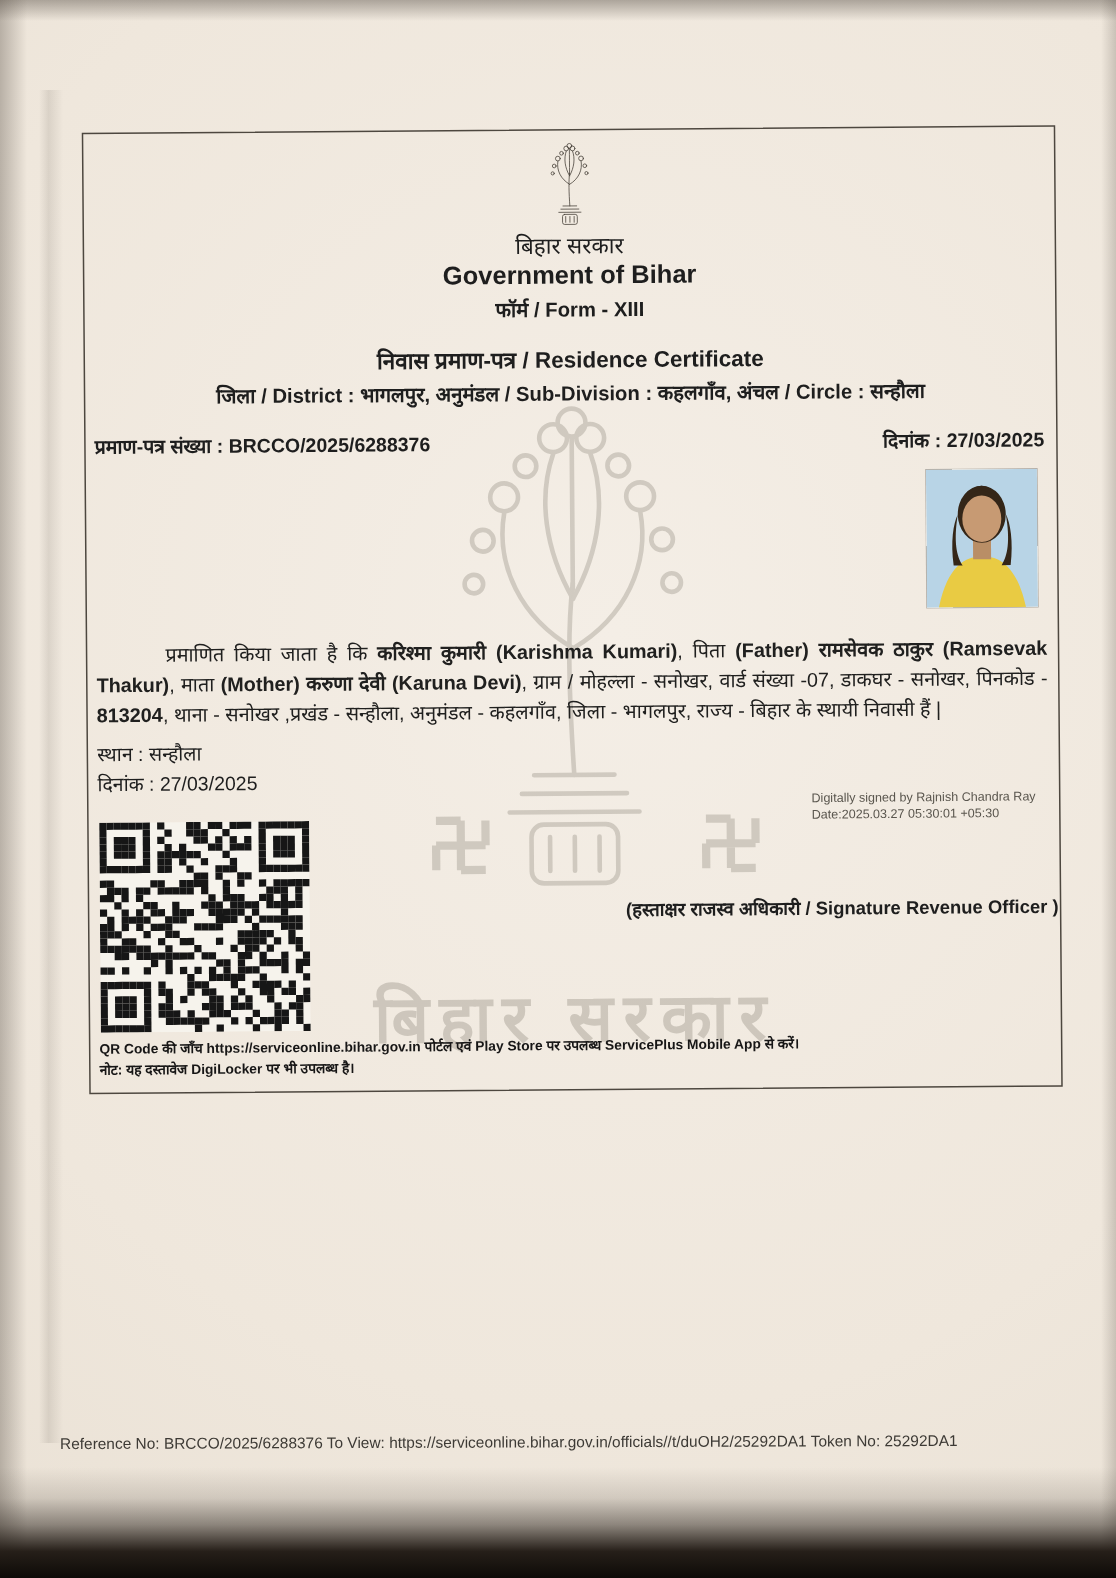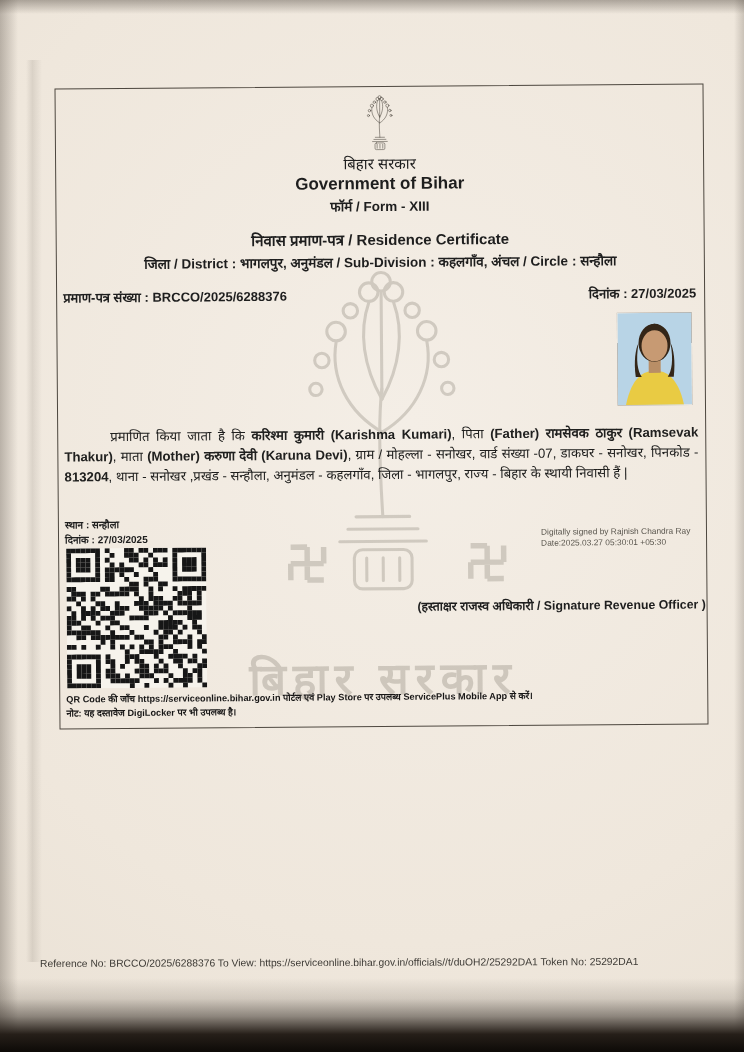--- a/index.html
+++ b/index.html
@@ -51,21 +51,21 @@
     justify-content:space-between;font-size:13px;font-weight:700}
 
   .photo{position:absolute;top:228px;right:13px;width:74px;height:92px;
     box-shadow:0 0 0 .5px rgba(0,0,0,.25)}
   .photo svg{width:100%;height:100%;display:block}
 
   .body-text{position:absolute;top:338px;left:6px;right:7px;
     font-size:13.2px;line-height:1.52;text-align:justify;text-indent:46px;color:#20201f}
   .b{font-weight:700}
 
-  .place-date{position:absolute;top:428px;left:6px;font-size:10px;font-weight:700;line-height:1.5}
+  .place-date{position:absolute;top:404px;left:6px;font-size:13px;font-weight:400;line-height:1.5}
 
   .qr{position:absolute;top:459px;left:7px;width:140px;height:140px}
   .qr svg{width:100%;height:100%;display:block}
 
   .digi{position:absolute;top:441px;left:482px;width:212px;font-size:8.4px;
     color:#5a564e;line-height:1.35}
 
   .sig-label{position:absolute;top:511px;left:356px;width:292px;text-align:center;
     font-size:12.3px;font-weight:700}
 

